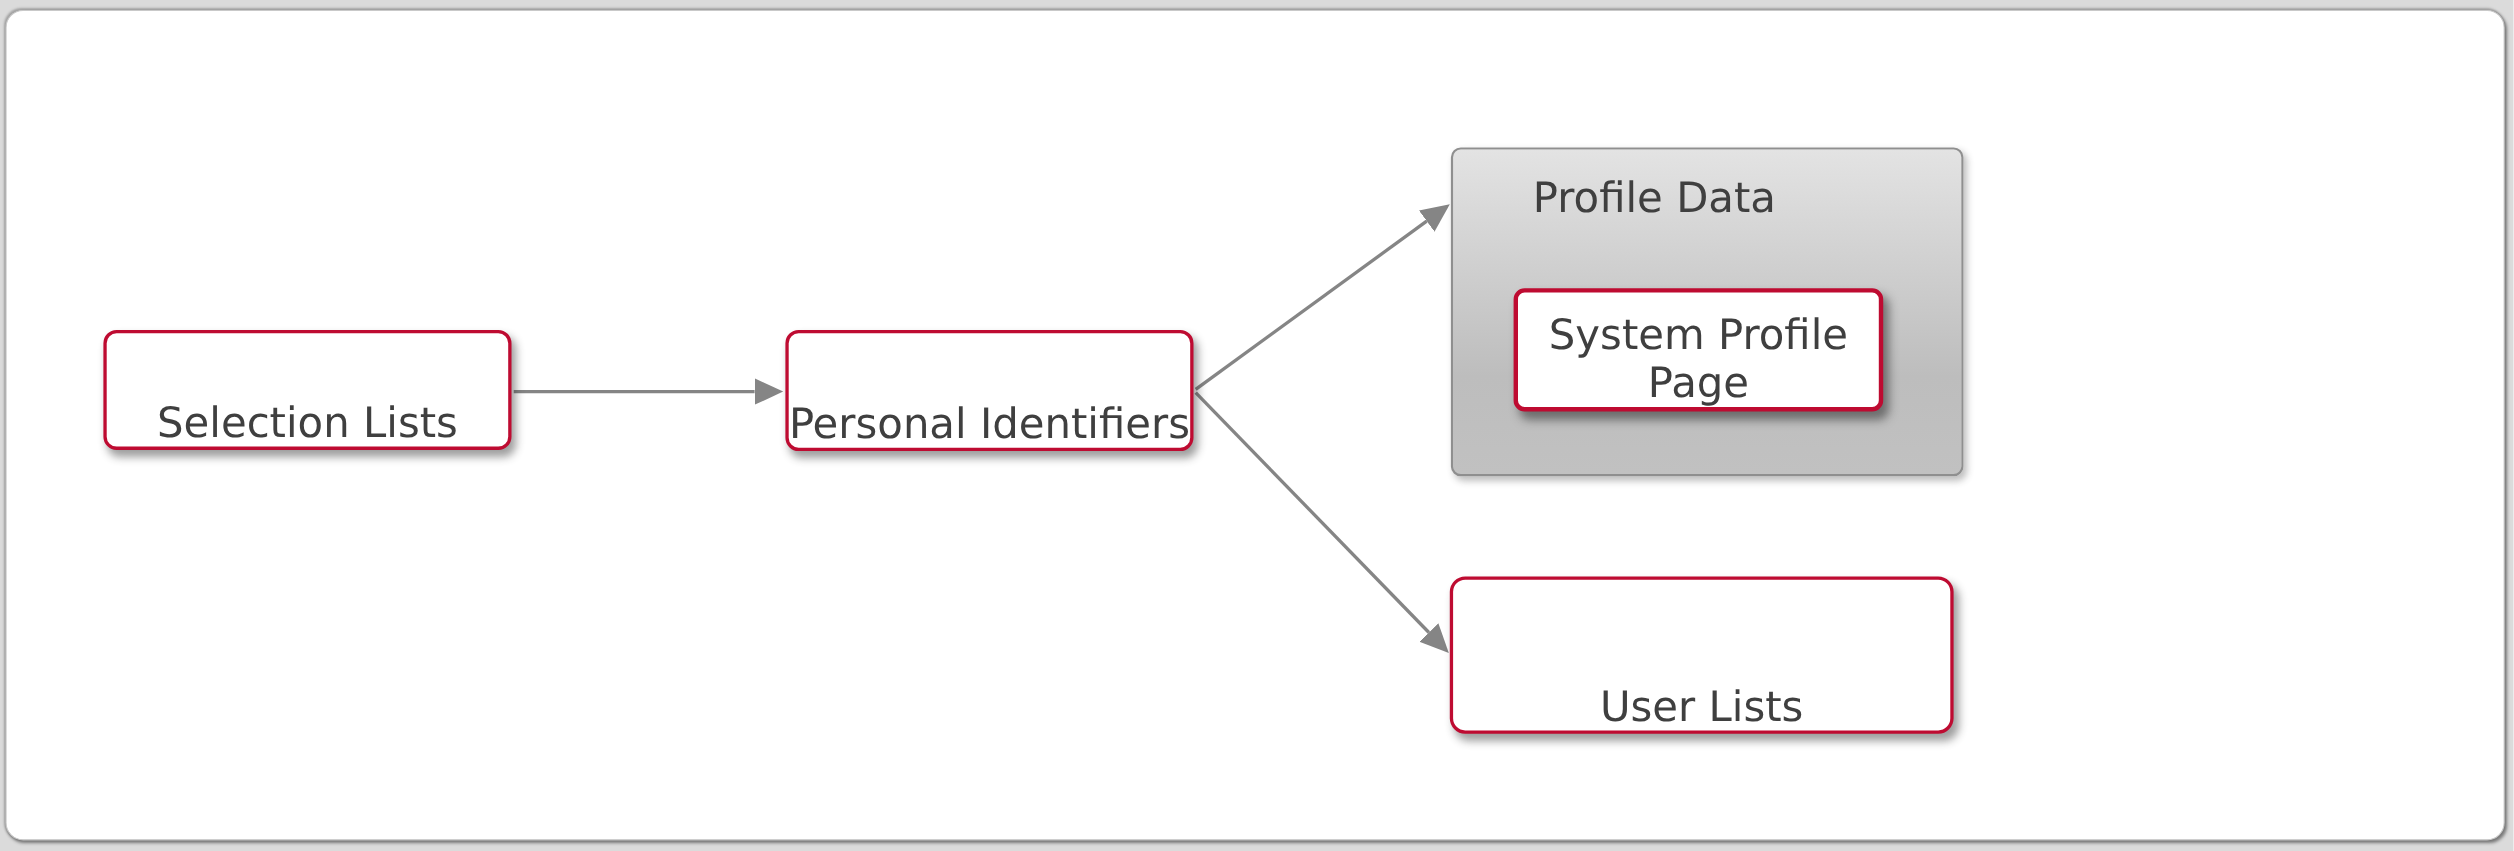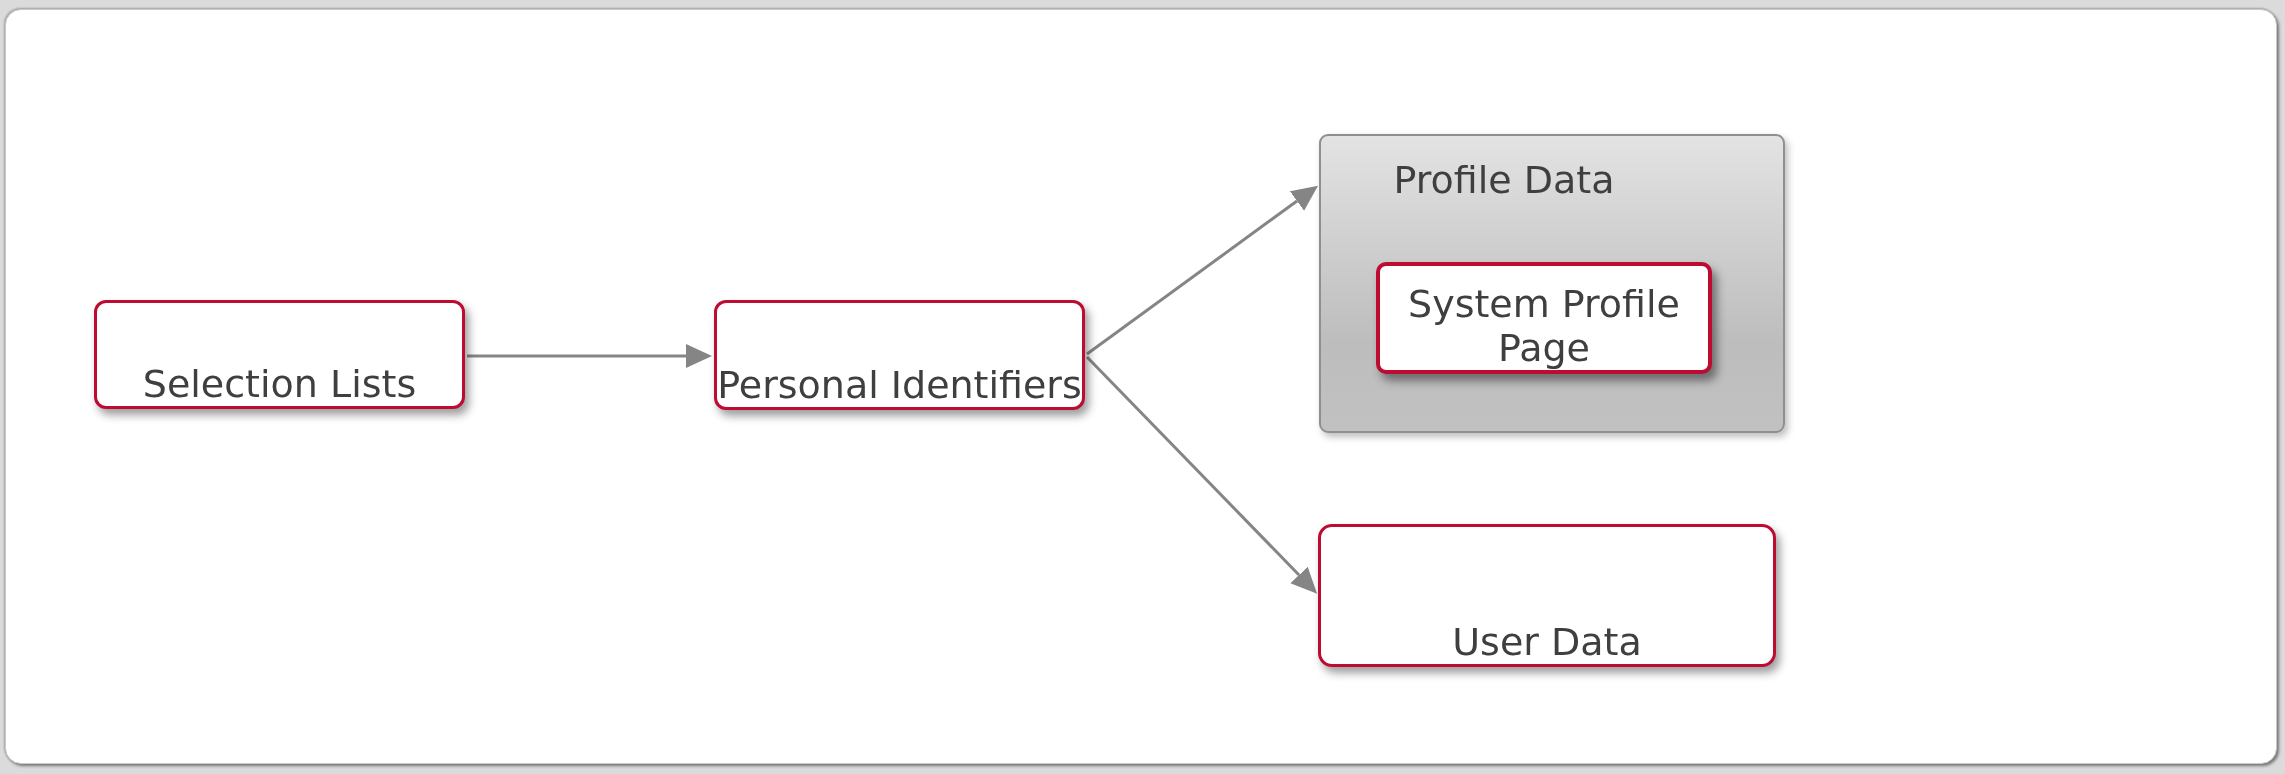--- a/index.html
+++ b/index.html
@@ -103,16 +103,16 @@
   </div>
 
   <div class="group">
     <div class="group-title">Profile Data</div>
     <div class="node" id="node-system">
       <span>System Profile Page</span>
     </div>
   </div>
 
   <div class="node" id="node-user">
-    <span>User Data</span>
+    <span>User Lists</span>
   </div>
 
 </div>
 
 </body></html>

